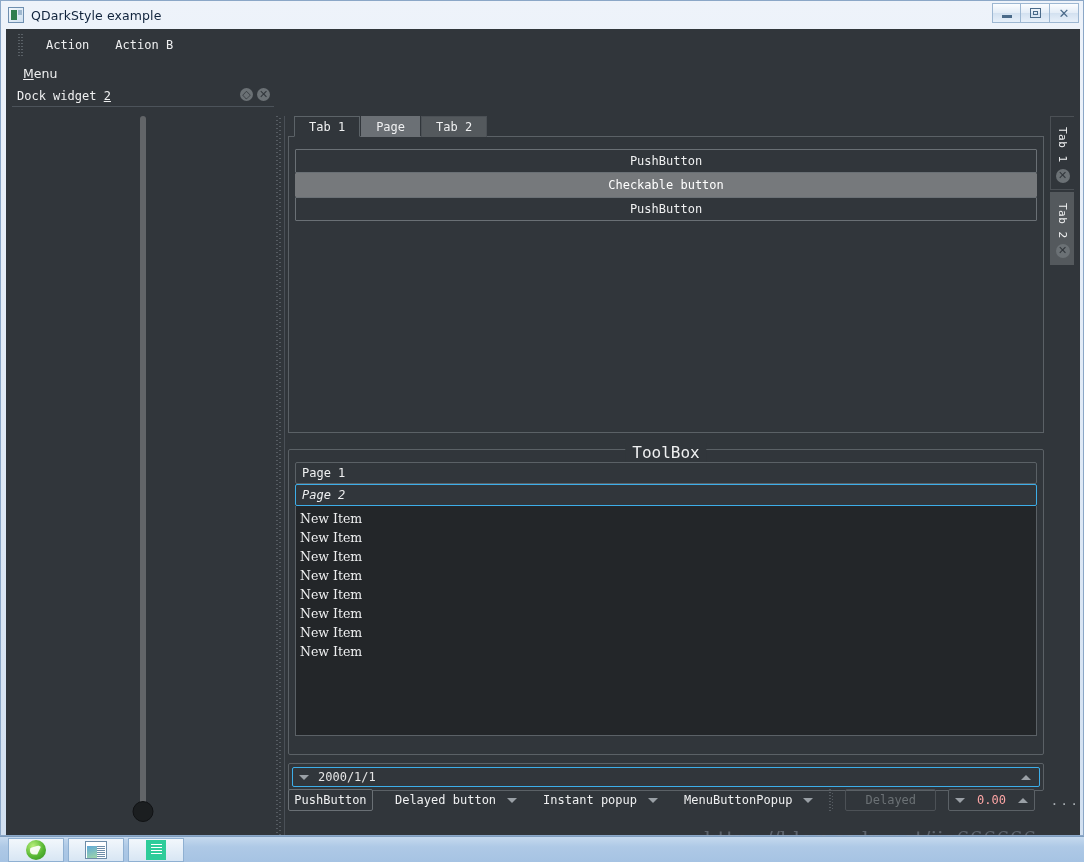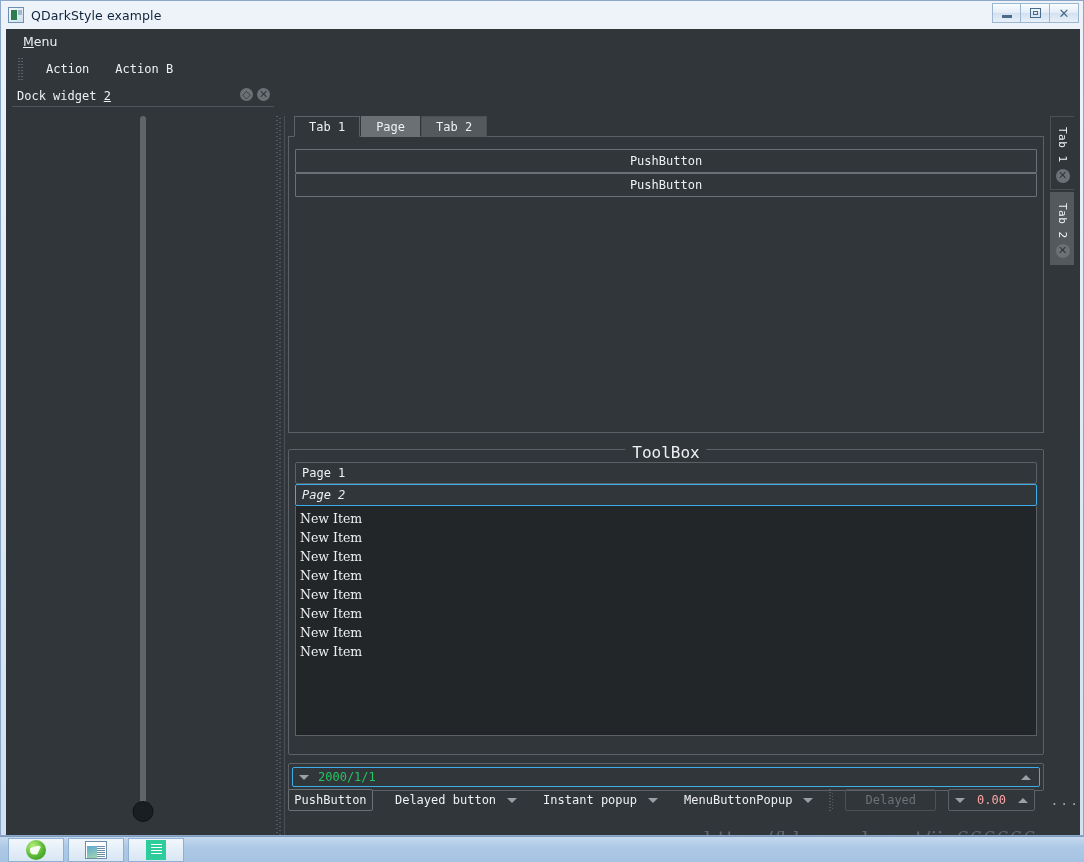--- a/index.html
+++ b/index.html
@@ -389,21 +389,21 @@
     border-left: 5px solid transparent;
     border-right: 5px solid transparent;
     border-top: 5px solid #9aa0a6;
   }
   .arrow-up {
     width: 0; height: 0;
     border-left: 5px solid transparent;
     border-right: 5px solid transparent;
     border-bottom: 5px solid #9aa0a6;
   }
-  #date-value { margin-left: 9px; font-size: 12px; color: #22c55e; }
+  #date-value { margin-left: 9px; font-size: 12px; color: #e5e5e5; }
   #date-spin-up { position: absolute; right: 8px; top: 7px; }
 
   
   #vtabs {
     position: absolute;
     right: 6px;
     top: 31px;
     width: 24px;
   }
   .vtab {
@@ -598,28 +598,28 @@
         <span class="glyph-max"></span>
       </div>
       <div class="win-btn">
         <span class="glyph-close">✕</span>
       </div>
     </div>
   </div>
 
   <div id="app">
 
-    <div id="menubar">
-      <div class="menu-item"><span class="acc">M</span>enu</div>
-    </div>
-
     <div id="toolbar">
       <div class="tb-handle"></div>
       <div class="tb-action">Action</div>
       <div class="tb-action">Action B</div>
+    </div>
+
+    <div id="menubar">
+      <div class="menu-item"><span class="acc">M</span>enu</div>
     </div>
 
     <div id="body">
 
       <div id="dock">
         <div id="dock-title">
           <div id="dock-title-text">Dock widget <span class="acc">2</span></div>
           <div class="dock-btns">
             <div class="dock-btn">◇</div>
             <div class="dock-btn">✕</div>
@@ -640,20 +640,21 @@
       <div id="central">
 
         <div id="tabwidget">
           <div id="tabbar">
             <div class="tab selected">Tab 1</div>
             <div class="tab hovered">Page</div>
             <div class="tab">Tab 2</div>
           </div>
           <div id="tab-pane">
             <div class="pbtn">PushButton</div>
+            <div class="pbtn checked">Checkable button</div>
             <div class="pbtn">PushButton</div>
             <div class="pane-spacer"></div>
           </div>
         </div>
 
         <div id="toolbox-group">
           <div id="toolbox-legend">ToolBox</div>
           <div class="tbx-page">Page 1</div>
           <div class="tbx-page selected">Page 2</div>
           <div id="tbx-list">

